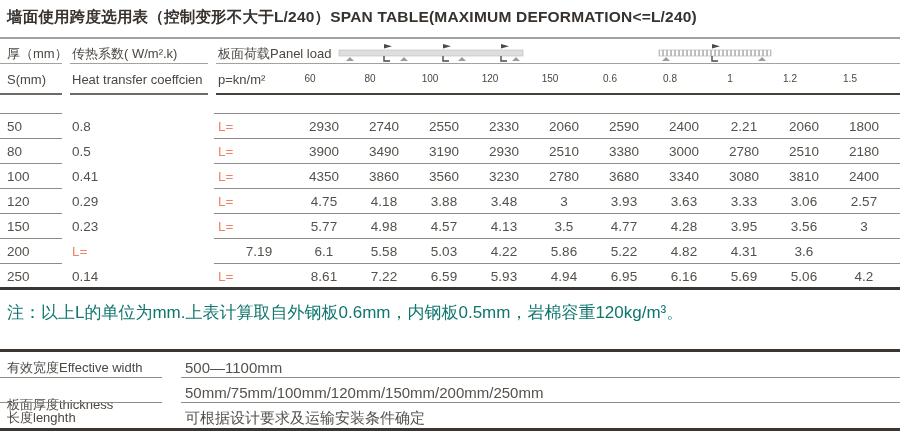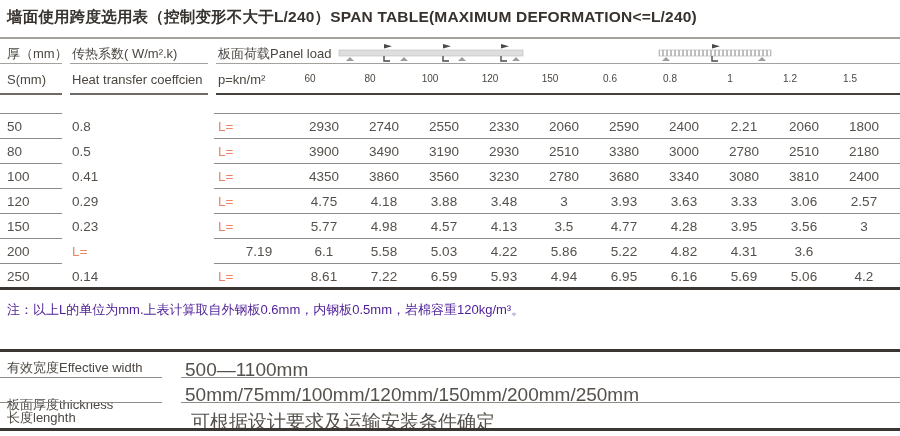--- a/index.html
+++ b/index.html
@@ -21,23 +21,23 @@
     align-items:center; font-size:13.5px; color:#55504b;
   }
   .grow > div { white-space:nowrap; }
   .c1 { padding-left:7px; }
   .c2 { padding-left:8px; }
   .c3 { padding-left:8px; }
   .ch { text-align:center; }
   .cv { text-align:center; padding-left:28px; }
   .accent { color:#f08366; font-size:13.5px; }
   .hdr-num { font-size:10px; color:#4b4641; height:29px; }
-  .note { font-size:13px; color:#4c1d95; }
+  .note { font-size:17px; color:#0f766e; }
   .spec-label { font-size:13px; color:#4b4641; }
-  .spec-value { font-size:19px; color:#55504b;text-align:right; }
+  .spec-value { font-size:15px; color:#55504b;text-align:right; }
 </style>
 </head>
 <body>
 
 <div class="page">
 
   <div class="abs title" style="left:7px; top:7px;">墙面使用跨度选用表（控制变形不大于L/240）SPAN TABLE(MAXIMUM DEFORMATION&lt;=L/240)</div>
   <div class="line-mid" style="left:0; top:37px; width:900px; height:1.5px;"></div>
 
   <div class="abs hcn" style="left:7px; top:45px;">厚（mm）</div>
@@ -227,17 +227,17 @@
   <div class="abs spec-value" style="left:185px; top:359px;">500—1100mm</div>
   <div class="line" style="left:0; top:377px; width:162px;"></div>
   <div class="line" style="left:181px; top:377px; width:719px;"></div>
 
   <div class="abs spec-label" style="left:7px; top:396px;">板面厚度thickness</div>
   <div class="abs spec-value" style="left:185px; top:384px;">50mm/75mm/100mm/120mm/150mm/200mm/250mm</div>
   <div class="line" style="left:0; top:402px; width:162px;"></div>
   <div class="line" style="left:181px; top:402px; width:719px;"></div>
 
   <div class="abs spec-label" style="left:7px; top:409px;">长度lenghth</div>
-  <div class="abs spec-value" style="left:191px; top:409px;">可根据设计要求及运输安装条件确定</div>
+  <div class="abs spec-value" style="left:185px; top:409px;">可根据设计要求及运输安装条件确定</div>
 
   <div class="line-dark" style="left:0; top:428px; width:900px;"></div>
 
 </div>
 
 </body></html>

